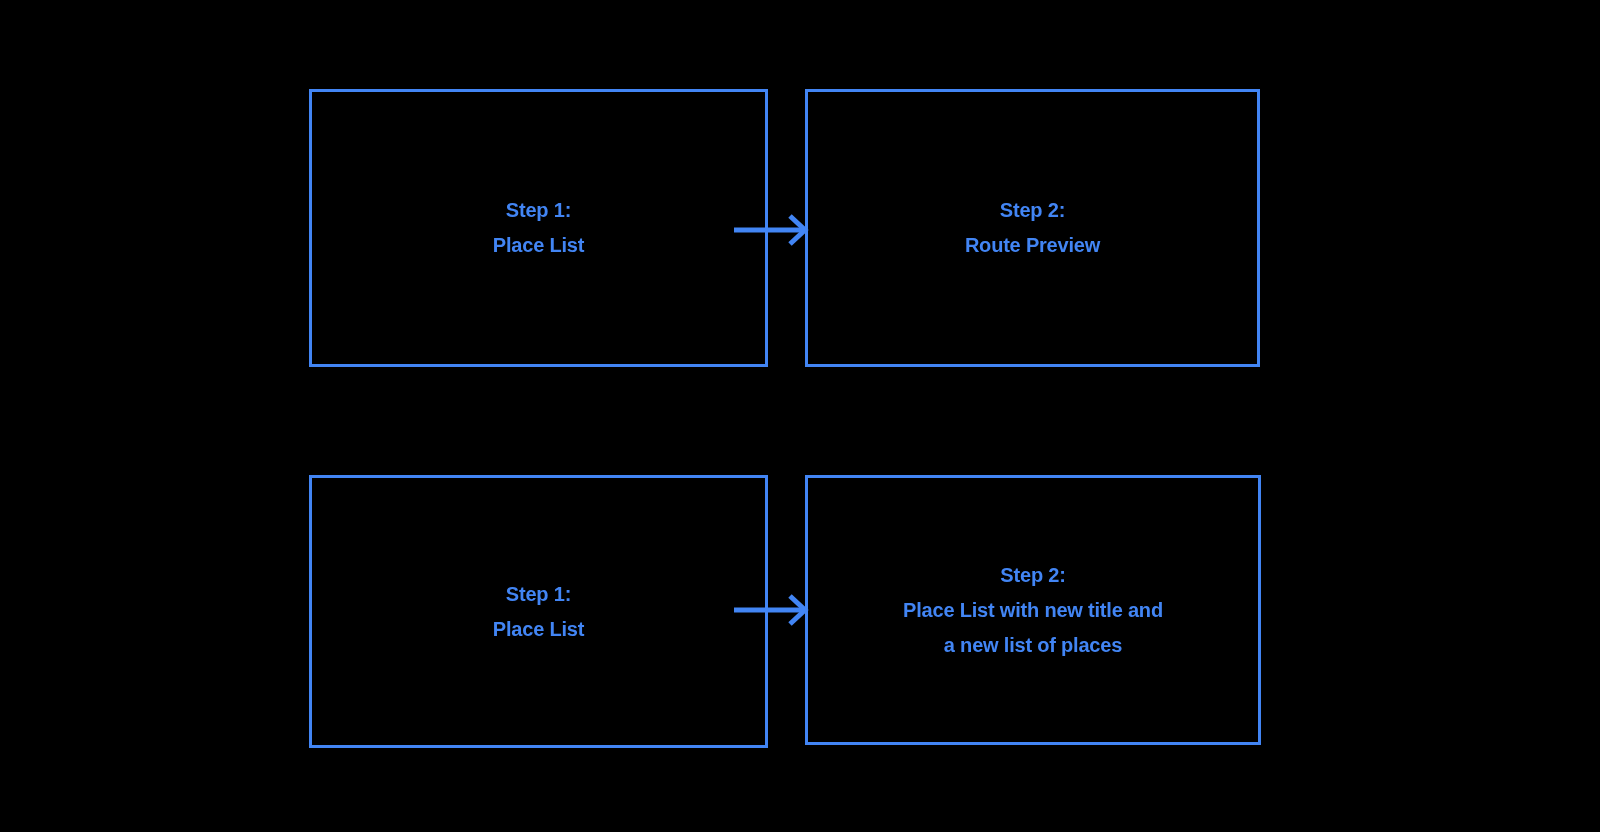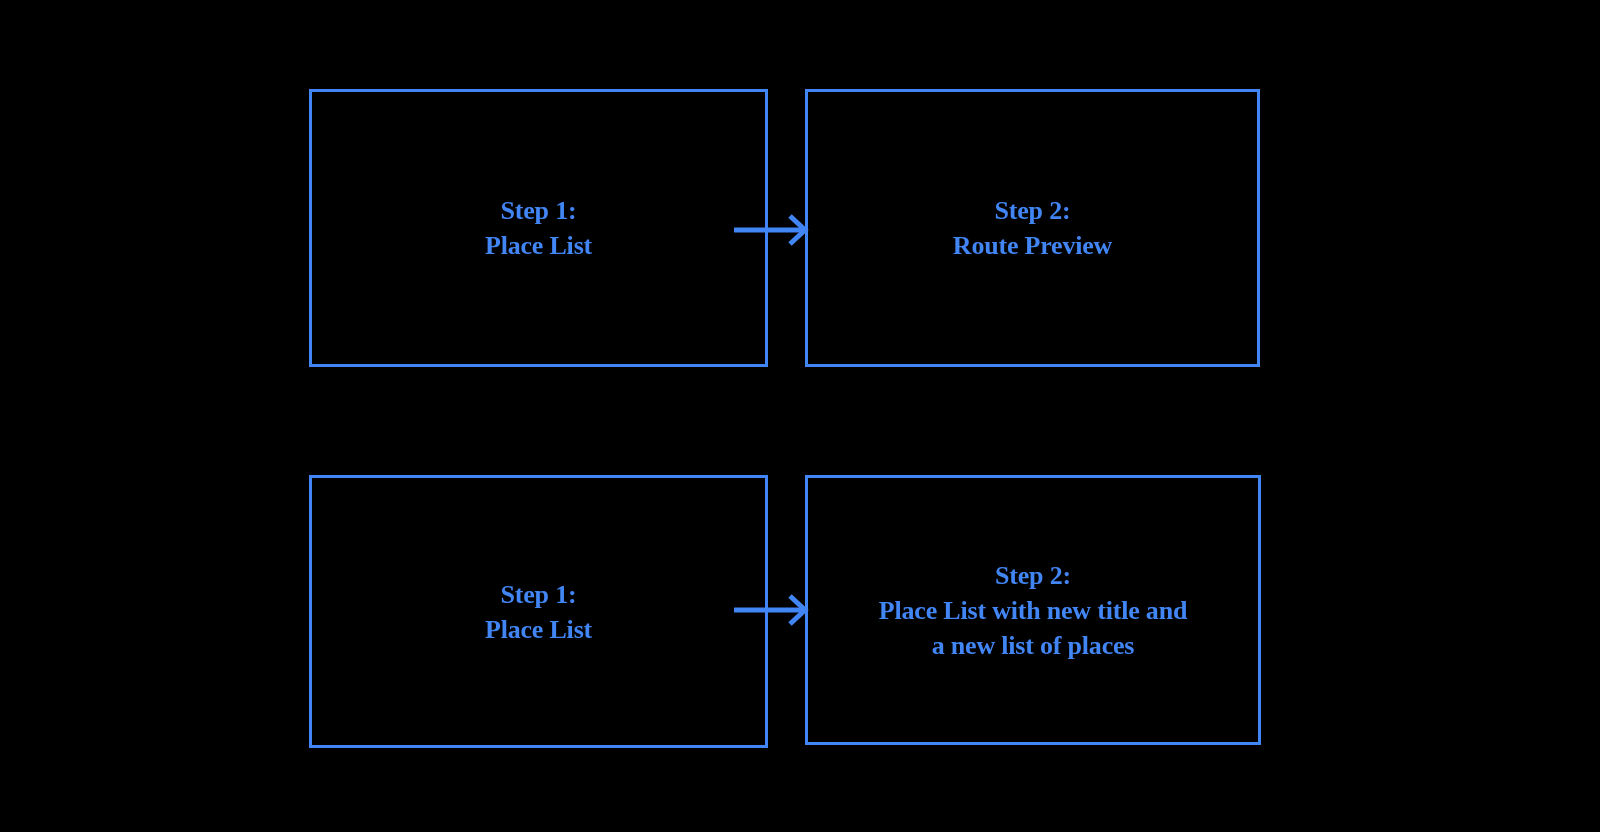--- a/index.html
+++ b/index.html
@@ -32,23 +32,23 @@
     box-sizing: border-box;
     border: 3px solid #4285f4;
     background: transparent;
     display: flex;
     align-items: center;
     justify-content: center;
   }
 
   .step-label {
     color: #4285f4;
-    font-family: Liberation Serif, serif;
+    font-family: Liberation Sans, sans-serif;
     font-weight: bold;
-    font-size: 26px;
+    font-size: 20px;
     line-height: 35px;
     text-align: center;
     letter-spacing: -0.2px;
     white-space: pre-line;
     padding: 0 10px;
   }
 
   .arrow-connector {
     position: absolute;
     height: 40px;

